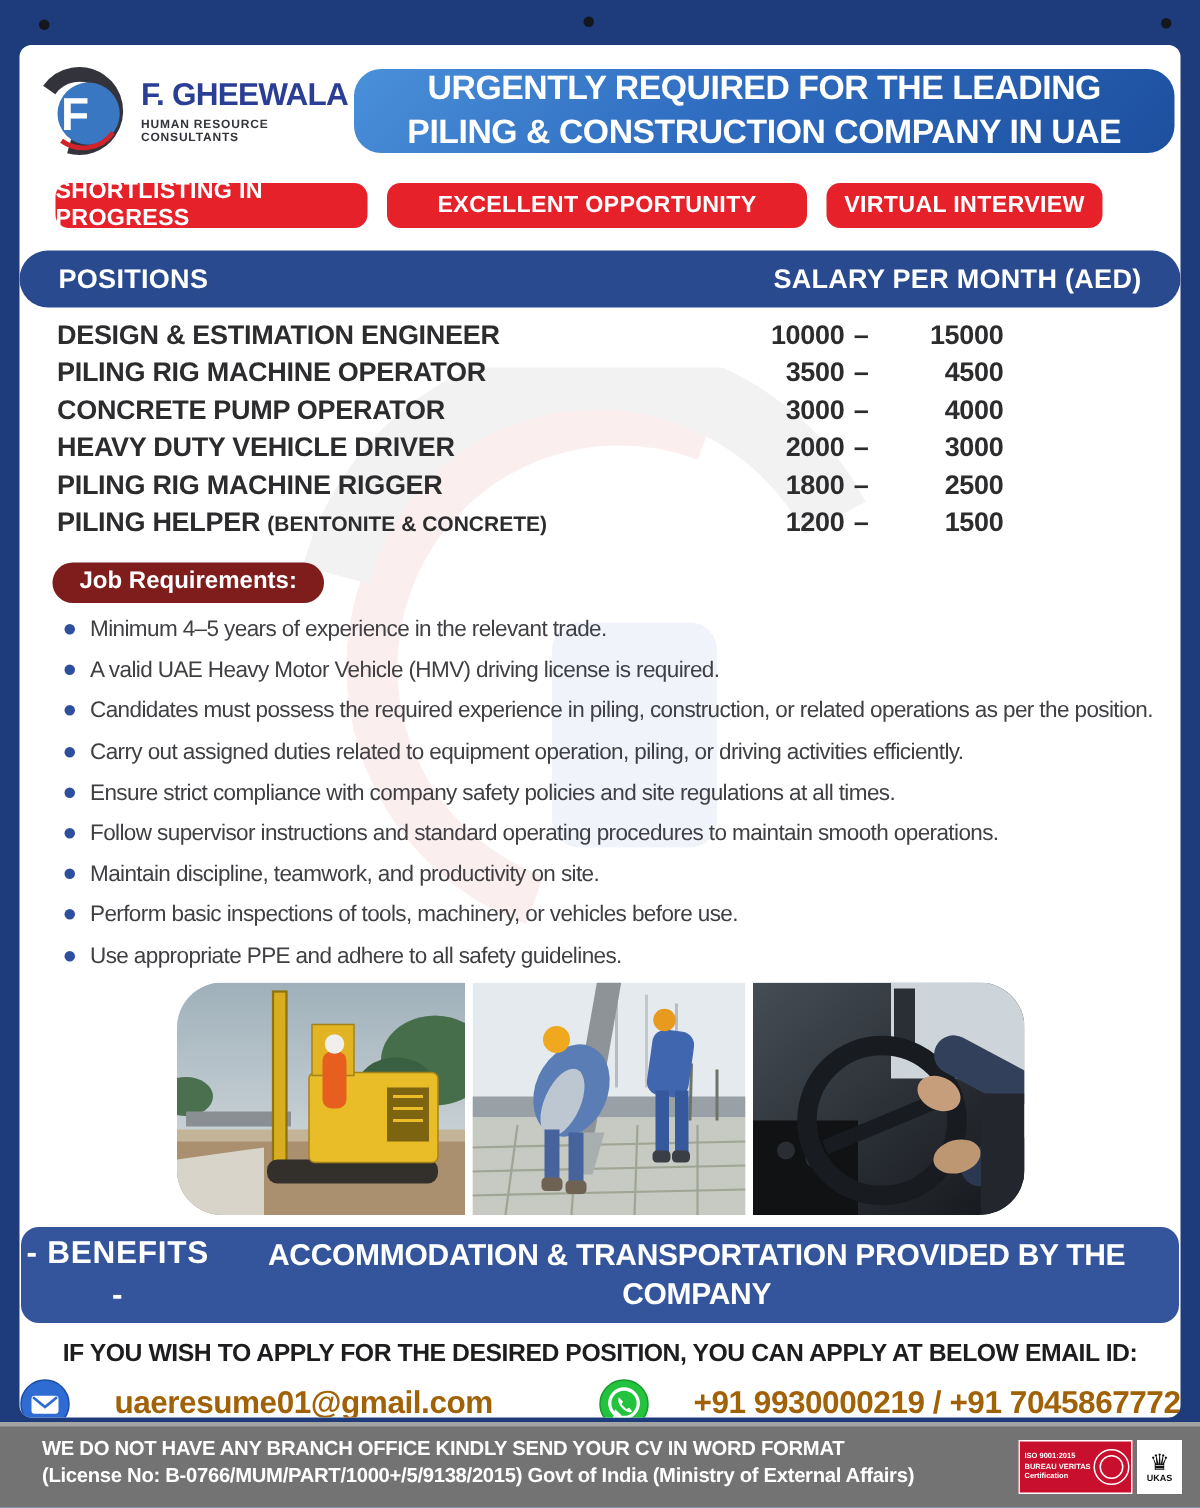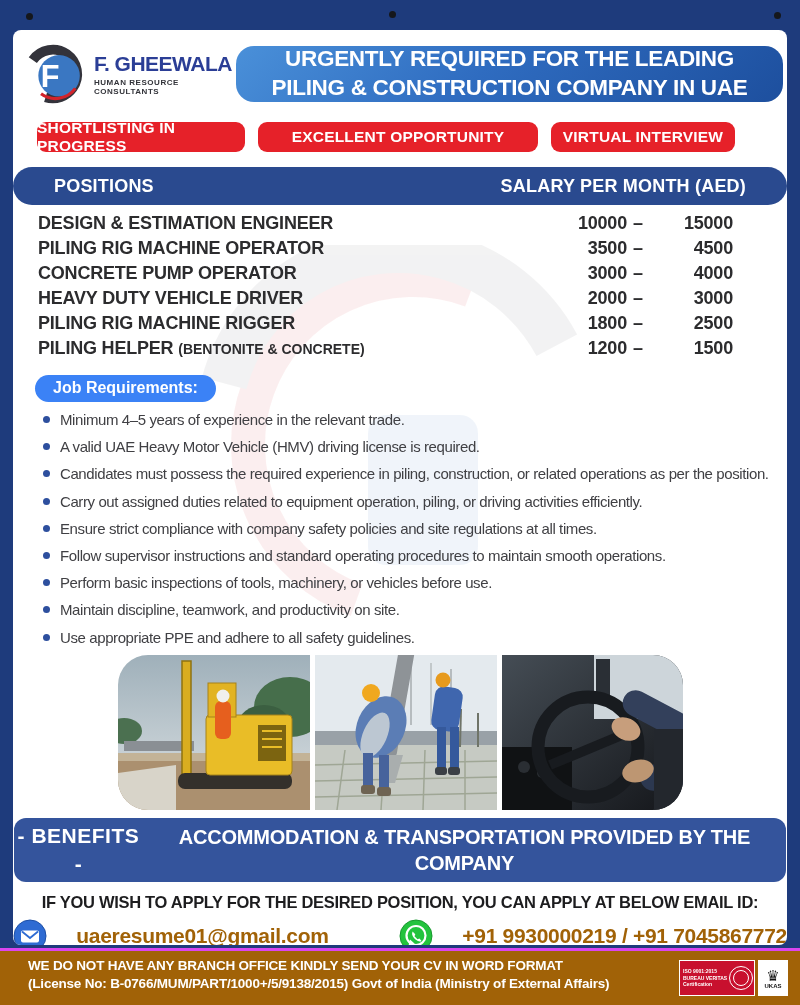--- a/index.html
+++ b/index.html
@@ -35,38 +35,38 @@
   .pill-red {
     background:#e62129; color:#fff; font-weight:bold; font-size:15.5px;
     border-radius:9px; height:30px; display:flex; align-items:center; justify-content:center;
     letter-spacing:.2px;
   }
   .b1{ width:208px; } .b2{ width:280px; } .b3{ width:184px; }
 
   
   .pos-bar {
     margin-top:15px; height:38px; border-radius:19px; background:#2a4a8f;
-    display:flex; align-items:center; justify-content:space-between; padding:0 41px;
+    display:flex; align-items:center; justify-content:space-between; padding:0 26px;
     color:#fff; font-weight:bold; font-size:18px; letter-spacing:.2px;
     position:relative; z-index:2;
   }
-  .pos-table { padding:8px 54px 0 25px; position:relative; z-index:2; }
+  .pos-table { padding:8px 118px 0 25px; position:relative; z-index:2; }
   .pos-row {
     display:grid; grid-template-columns:1fr 84px 22px 84px; align-items:baseline;
     height:25px; color:#2c2c2e; font-weight:bold; font-size:18px; letter-spacing:-0.2px;
   }
   .pos-note { font-size:14px; letter-spacing:0; }
   .pos-note:empty { display:none; }
   .pos-min,.pos-max { text-align:right; }
   .pos-dash { text-align:center; }
 
   
   .req-pill {
     display:inline-flex; align-items:center; margin:12px 0 0 22px;
-    background:#3b82f6; color:#fff; font-weight:bold; font-size:16px;
+    background:#7f1d1d; color:#fff; font-weight:bold; font-size:16px;
     border-radius:16px; padding:4px 18px 5px; position:relative; z-index:2;
   }
   .req-list { list-style:none; padding:8px 14px 0 30px; position:relative; z-index:2; }
   .req-list li {
     position:relative; padding-left:17px; margin-bottom:6.5px;
     color:#404044; font-size:15px; letter-spacing:-0.4px; line-height:1.38;
   }
   .req-list li::before {
     content:""; position:absolute; left:0; top:6px; width:7px; height:7px;
     border-radius:50%; background:#2d4f9e;
@@ -96,21 +96,21 @@
   .contact-row {
     margin-top:7px; display:flex; align-items:center; justify-content:space-between; gap:9px;
     color:#a16207; font-weight:bold; font-size:21px; letter-spacing:-0.3px;
   }
   .contact-row .sep { width:12px; }
   .icon-circle { display:block; }
 
   
   .footer {
     position:absolute; left:0; bottom:0; width:800px; height:57px;
-    background:#a16207; border-top:3px solid #d946ef; color:#fff;
+    background:#737373; border-top:3px solid #a3a3a3; color:#fff;
     padding:7px 0 0 28px;
   }
   .footer .f1 { font-weight:bold; font-size:13.5px; letter-spacing:-0.2px; }
   .footer .f2 { font-weight:bold; font-size:13.5px; letter-spacing:-0.2px; margin-top:3px; }
   .certs { position:absolute; right:12px; top:9px; display:flex; gap:3px; }
   .cert-bv {
     width:76px; height:36px; background:#c8102e; border:1px solid #fff;
     display:flex; align-items:center; padding:2px 3px; gap:2px;
   }
   .cert-bv .txt { color:#fff; font-weight:bold; font-size:5px; line-height:1.35; white-space:nowrap; }
@@ -229,23 +229,23 @@
       <li>A valid UAE Heavy Motor Vehicle (HMV) driving license is required.</li>
 
       <li>Candidates must possess the required experience in piling, construction, or related operations as per the position.</li>
 
       <li>Carry out assigned duties related to equipment operation, piling, or driving activities efficiently.</li>
 
       <li>Ensure strict compliance with company safety policies and site regulations at all times.</li>
 
       <li>Follow supervisor instructions and standard operating procedures to maintain smooth operations.</li>
 
+      <li>Maintain discipline, teamwork, and productivity on site.</li>
+
       <li>Perform basic inspections of tools, machinery, or vehicles before use.</li>
-
-      <li>Maintain discipline, teamwork, and productivity on site.</li>
 
       <li>Use appropriate PPE and adhere to all safety guidelines.</li>
 
   </ul>
 
   
   <div class="photos">
     <svg width="192" viewBox="0 0 192 155">
       <defs>
         <linearGradient id="sky1" x1="0" y1="0" x2="0" y2="1">

